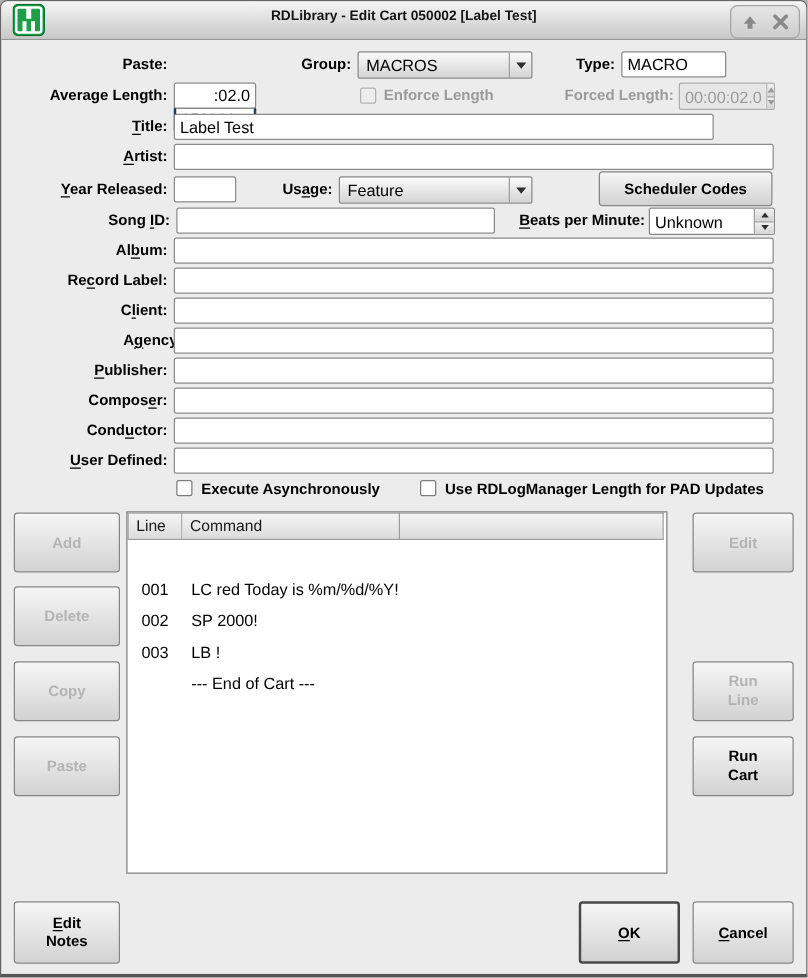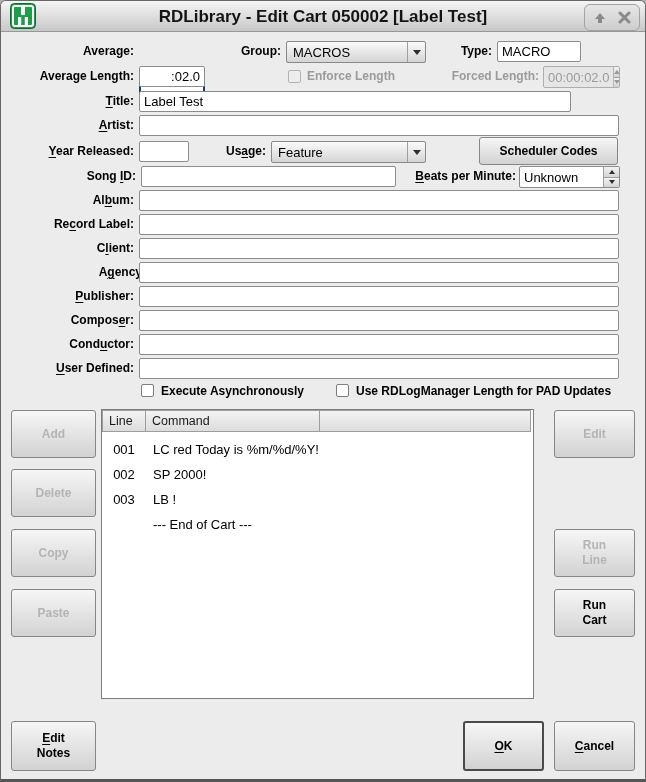--- a/index.html
+++ b/index.html
@@ -10,21 +10,21 @@
     font-family:"Liberation Sans", sans-serif;
   }
   
   .titlebar{
     position:relative; height:30px;
     background:linear-gradient(#f5f5f5,#c8c8c8);
     border-bottom:1px solid #979797;
   }
   .titlebar .title{
     position:absolute; left:0; right:0; top:6px; text-align:center;
-    font-weight:bold; font-size:17px; color:#141414;
+    font-weight:bold; font-size:11px; color:#141414;
   }
   .app-icon{position:absolute; left:9px; top:2px; width:26px; height:26px;}
   .tb-buttons{
     position:absolute; right:5px; top:3px; width:54px; height:25px;
     background:linear-gradient(#e6e6e6,#cdcdcd); border:1px solid #a3a3a3;
     border-radius:6px; display:flex; align-items:center; justify-content:space-evenly;
   }
   .tb-btn{width:20px;height:20px;display:flex;align-items:center;justify-content:center;cursor:default;}
   
   .body{position:absolute; top:31px; left:0; right:0; bottom:0;}
@@ -89,21 +89,21 @@
     position:absolute; left:100px; top:377px; width:433px; height:290px;
     box-sizing:border-box; border:1px solid #7d7d7d; background:#fff;
   }
   .mhead{display:flex; height:22px; font-size:12.5px; color:#1a1a1a;}
   .hc{
     box-sizing:border-box; border:1px solid #9d9d9d; border-left:none;
     background:linear-gradient(#f4f4f4,#dcdcdc); padding:3px 0 0 6px;
   }
   .hc:first-child{border-left:1px solid #9d9d9d;}
   .c1{width:44px;} .c2{width:174px;} .c3{flex:1; margin-right:2px;}
-  .mbody{padding-top:5px; font-size:13px; color:#000;}
+  .mbody{padding-top:5px; font-size:13px; color:#000;margin-top:22px;}
   .mrow{display:flex; height:25px; line-height:25px;}
   .mc1{width:44px; text-align:center;}
   .mc2{padding-left:7px; white-space:pre;}
 </style>
 </head>
 <body>
 
 <div class="window">
 
   <div class="titlebar">
@@ -126,21 +126,21 @@
       <span class="tb-btn">
         <svg width="13" height="13" viewBox="0 0 13 13">
           <path d="M2 2 L11 11 M11 2 L2 11" stroke="#8a8a8a" stroke-width="3" stroke-linecap="round"></path>
         </svg>
       </span>
     </div>
   </div>
 
   <div class="body">
 
-    <span class="lbl" style="left:0;top:12px;width:133px">Average:</span>
+    <span class="lbl" style="left:0;top:12px;width:133px">Paste:</span>
     <input class="inp focus" style="left: 138px; top: 9px; width: 66px; margin-top: 44px;" value="050002">
     <span class="lbl" style="left:195px;top:12px;width:85px">Group:</span>
     <div class="combo" style="left:285px;top:9px;width:140px">
       <span class="combo-text">MACROS</span>
       <span class="combo-arrow-box">
           <span class="tri-dn"></span>
         </span>
     </div>
     <span class="lbl" style="left:420px;top:12px;width:71px">Type:</span>
     <input class="inp" style="left: 496px; top: 9px; width: 84px;" value="MACRO">

